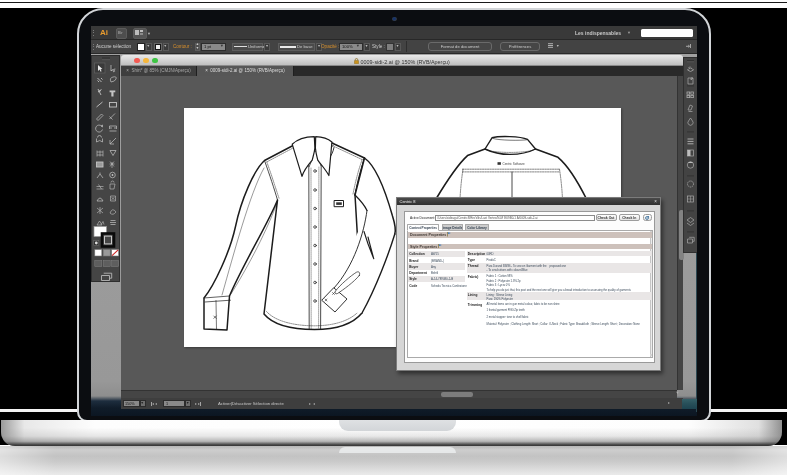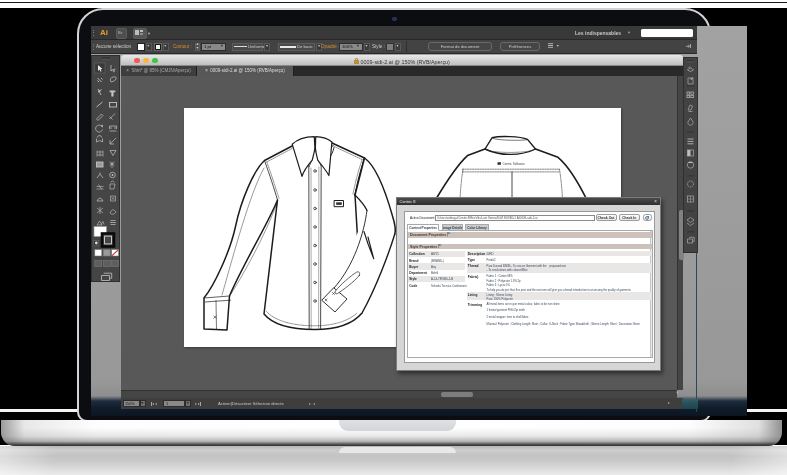--- a/index.html
+++ b/index.html
@@ -3,21 +3,21 @@
 <meta charset="utf-8">
 <style>
   html,body{margin:0;padding:0;}
   body{width:787px;height:475px;background:#fff;font-family:"Liberation Sans",sans-serif;overflow:hidden;position:relative;}
   .abs{position:absolute;}
   #blackbg{left:0;top:8px;width:787px;height:437px;background:#000;}
   #topline{left:0;top:1.8px;width:787px;height:1.1px;background:#1a1a1a;}
   #deckline{left:0;top:409px;width:787px;height:2.5px;background:#f4f4f4;}
   #screen{left:77px;top:8px;width:630px;height:410px;background:#0b0d11;border:2px solid #d2d5d8;border-radius:26px 26px 10px 10px;box-sizing:content-box;}
   #camera{left:313px;top:6.5px;width:4.5px;height:4.5px;border-radius:50%;background:radial-gradient(circle at 45% 45%, #16336a 0 34%, #363c44 60%, #1c2026 100%);}
-  #content{left:12px;top:15.5px;width:656px;height:390px;background:linear-gradient(180deg,#a2a2a2 0,#989898 355px,#8e8e8e 370px,#1d2d3e 375px,#101c29 382px,#0c1622 390px);overflow:hidden;}
+  #content{left:12px;top:15.5px;width:606px;height:390px;background:linear-gradient(180deg,#a2a2a2 0,#989898 355px,#8e8e8e 370px,#1d2d3e 375px,#101c29 382px,#0c1622 390px);overflow:hidden;}
   
   #bar1{left:0;top:0;width:606px;height:14.5px;background:#393939;border-bottom:1px solid #282828;box-sizing:border-box;}
   #bar2{left:0;top:14.5px;width:606px;height:14px;background:#434343;border-bottom:1px solid #2a2a2a;box-sizing:border-box;}
   .ailogo{left:9px;top:2.5px;font-size:8px;font-weight:bold;color:#e89b2e;letter-spacing:0;}
   .icnbox{background:#4e4e4e;border:1px solid #5c5c5c;border-radius:2px;}
   #toolspanel{left:0;top:29.5px;width:29px;height:227px;background:#454545;border:1px solid #2e2e2e;box-sizing:border-box;}
   
   #titlebar{left:30px;top:29.5px;width:562px;height:11px;background:linear-gradient(#e9e9e9,#bfbfbf);border-radius:3px 3px 0 0;border-bottom:1px solid #8a8a8a;box-sizing:border-box;}
   .tl{width:5.5px;height:5.5px;border-radius:50%;top:2.5px;}
   #tabbar{left:30px;top:40.5px;width:562px;height:10px;background:#292929;}

